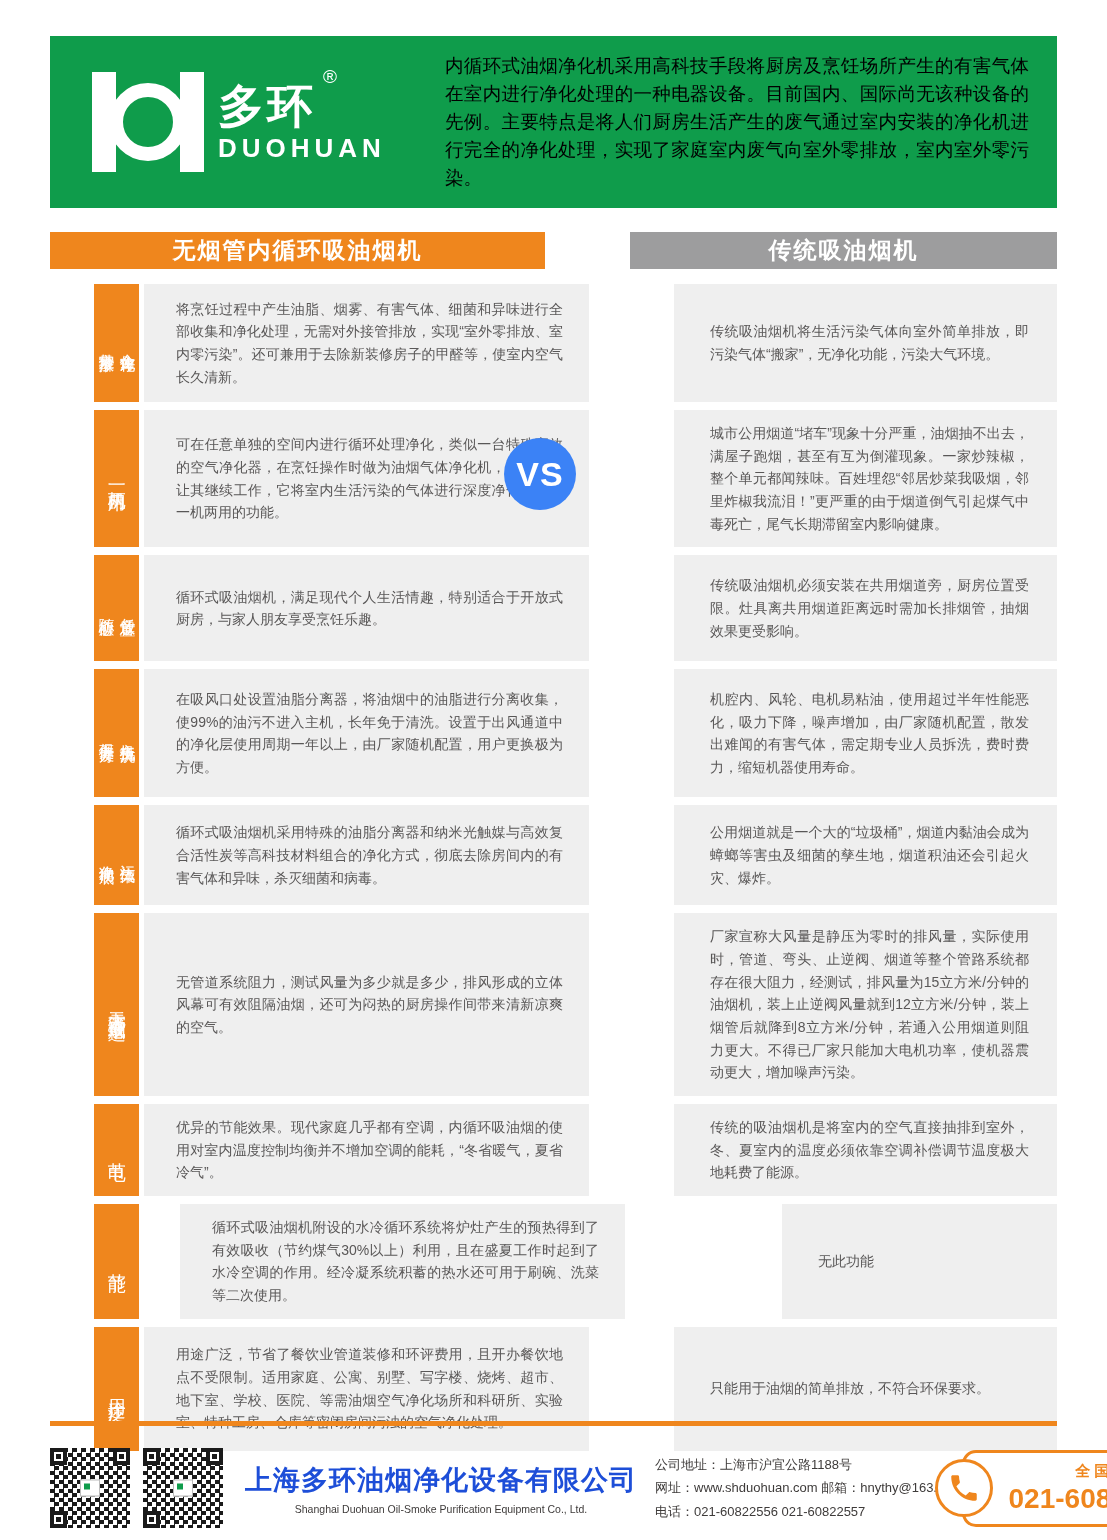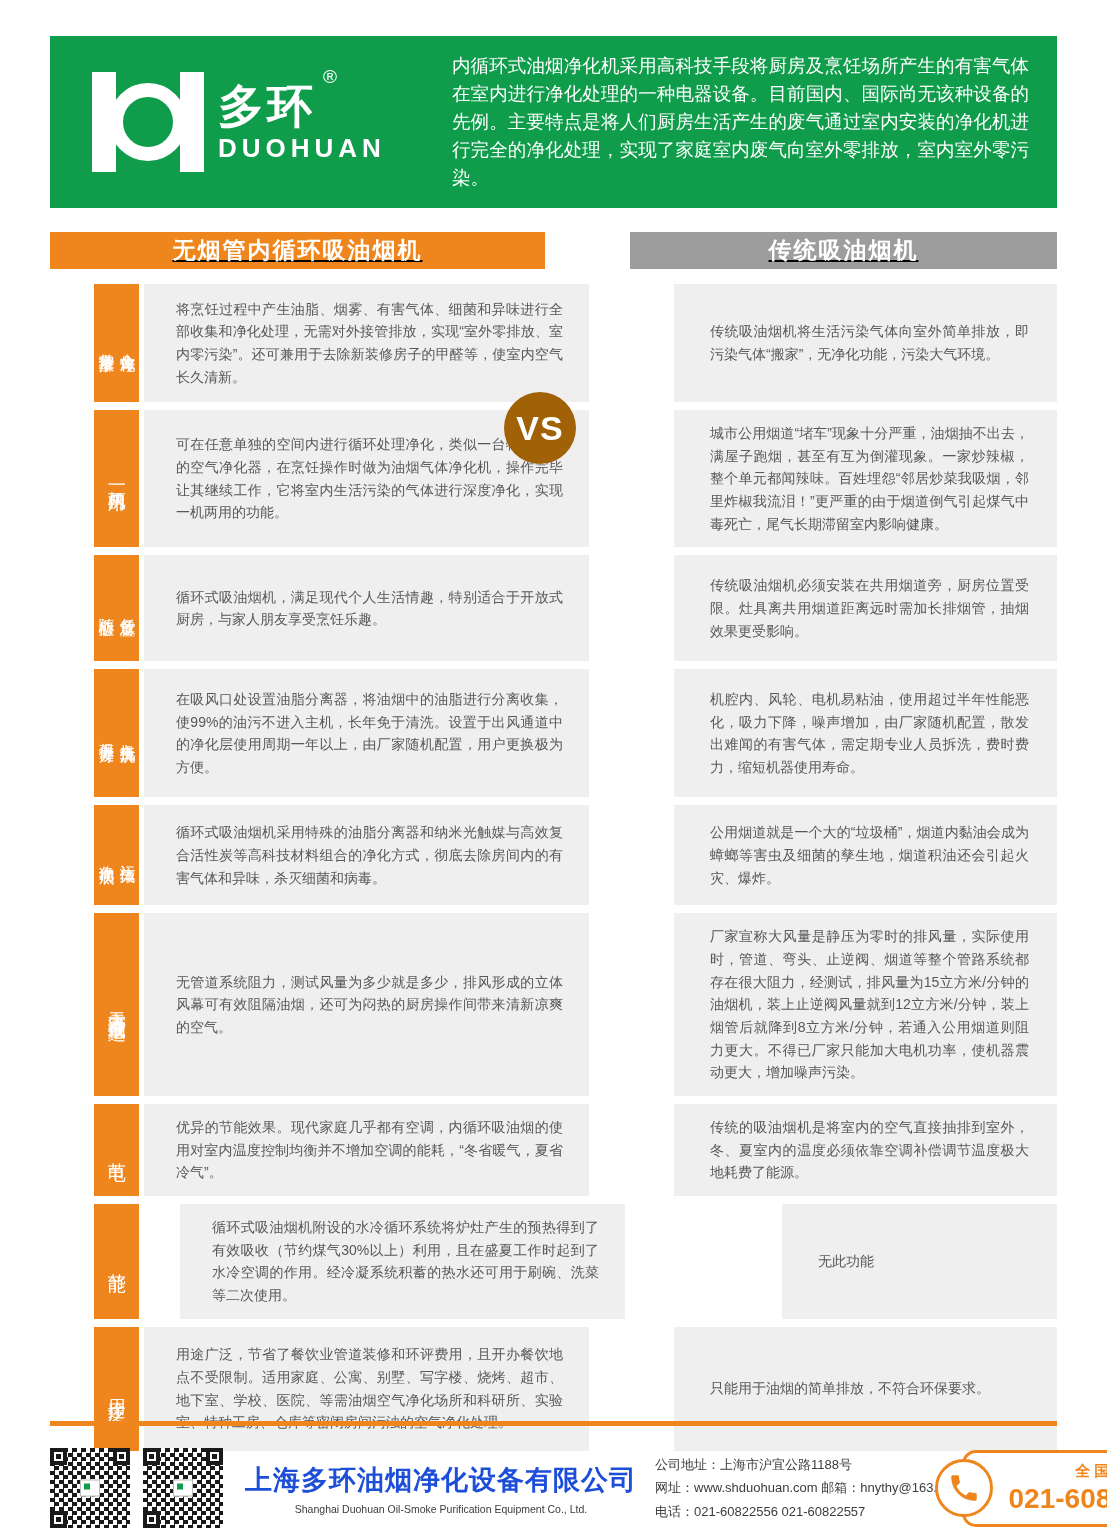--- a/index.html
+++ b/index.html
@@ -10,24 +10,24 @@
   .banner{position:absolute;left:50px;right:50px;top:36px;height:172px;background:#0F9C4B;
           display:flex;align-items:center;box-sizing:border-box;padding:0 28px 0 42px;}
   .logo{display:flex;align-items:center;gap:14px;width:330px;flex:0 0 auto;}
   .logo-mark{display:flex;align-items:center;height:100px;}
   .logo-bar{width:24px;height:100px;background:#fff;}
   .logo-ring{width:78px;height:78px;box-sizing:border-box;border:14px solid #fff;border-radius:50%;margin:0 -7px;z-index:1;}
   .logo-words{color:#fff;line-height:1;}
   .logo-cn{font-size:46px;font-weight:bold;letter-spacing:3px;position:relative;display:inline-block;}
   .logo-reg{position:absolute;right:-24px;top:-16px;font-size:19px;font-weight:normal;}
   .logo-en{font-size:26px;font-weight:bold;letter-spacing:5px;margin-top:6px;}
-  .intro{flex:1;color:#ffffff;font-size:18.5px;line-height:1.52;text-align:justify;margin-left:30px;}
-
-  
-  .col-heads{position:absolute;left:50px;right:50px;top:232px;height:37px;display:flex;text-decoration:underline;}
+  .intro{flex:1;color:#000000;font-size:18.5px;line-height:1.52;text-align:justify;margin-left:23px;}
+
+  
+  .col-heads{position:absolute;left:50px;right:50px;top:232px;height:37px;display:flex;}
   .head-left{width:495px;background:#EF861D;}
   .head-gap{width:85px;}
   .head-right{flex:1;background:#9D9D9E;}
   .col-head{display:flex;align-items:center;justify-content:center;color:#fff;
             font-size:23px;font-weight:bold;letter-spacing:2px;}
 
   
   .rows{position:absolute;left:50px;right:50px;top:284px;padding-left:44px;}
   .vs-row{display:flex;align-items:stretch;margin-bottom:8px;}
   .row-label{width:45px;flex:0 0 auto;background:#EF861D;display:flex;align-items:center;justify-content:center;margin-right:5px;}
@@ -36,22 +36,22 @@
   .lbl2 span{font-size:15.5px;line-height:1.35;letter-spacing:1px;}
   .cell{background:#EFEFEF;display:flex;align-items:center;box-sizing:border-box;}
   .cell p{margin:0;color:#595757;font-size:14px;line-height:1.62;text-align:justify;}
   .cell-left{width:445px;flex:0 0 auto;padding:12px 26px 12px 32px;}
   .row-gap{width:85px;flex:0 0 auto;}
   .cell-right{flex:1;padding:12px 28px 12px 36px;}
   .h1{min-height:118px;} .h2{min-height:126px;} .h3{min-height:106px;}
   .h4{min-height:128px;justify-content:center;} .h5{min-height:100px;} .h6{min-height:152px;}
   .h7{min-height:88px;}  .h8{min-height:92px;gap:36px;}  .h9{min-height:124px;}
 
-  .vs-badge{position:absolute;left:504px;top:392px;width:72px;height:72px;border-radius:50%;
-            background:#a16207;color:#fff;display:flex;align-items:center;justify-content:center;
+  .vs-badge{position:absolute;left:504px;top:438px;width:72px;height:72px;border-radius:50%;
+            background:#3b82f6;color:#fff;display:flex;align-items:center;justify-content:center;
             font-size:34px;font-weight:bold;letter-spacing:1px;}
 
   
   .bottom{position:absolute;left:50px;right:50px;bottom:12px;}
   .divider{height:5px;background:#EF861D;}
   .footer{display:flex;align-items:center;margin-top:22px;}
   .qr{position:relative;width:80px;height:80px;flex:0 0 auto;
       background:conic-gradient(#1a1a1a 25%,#fff 0 50%,#1a1a1a 0 75%,#fff 0) 0 0/9px 9px;}
   .qr + .qr{margin-left:13px;}
   .qr i{position:absolute;width:17px;height:17px;box-sizing:border-box;border:4px solid #1a1a1a;background:#fff;display:block;}

